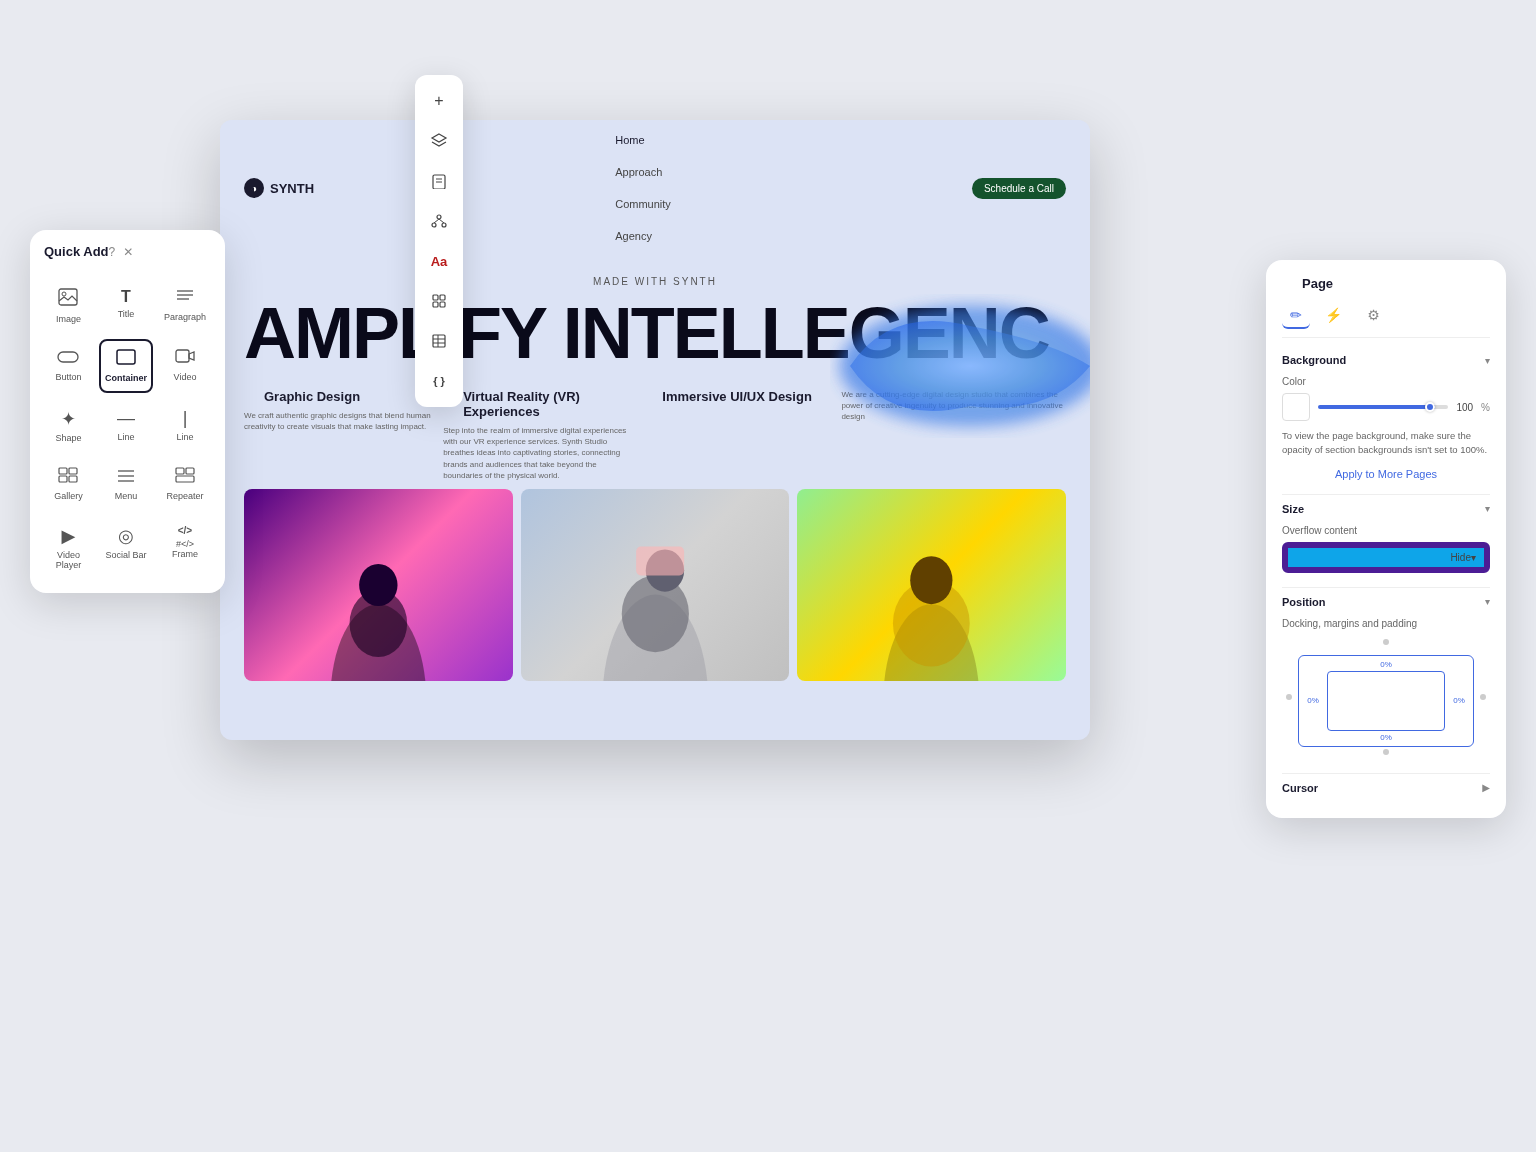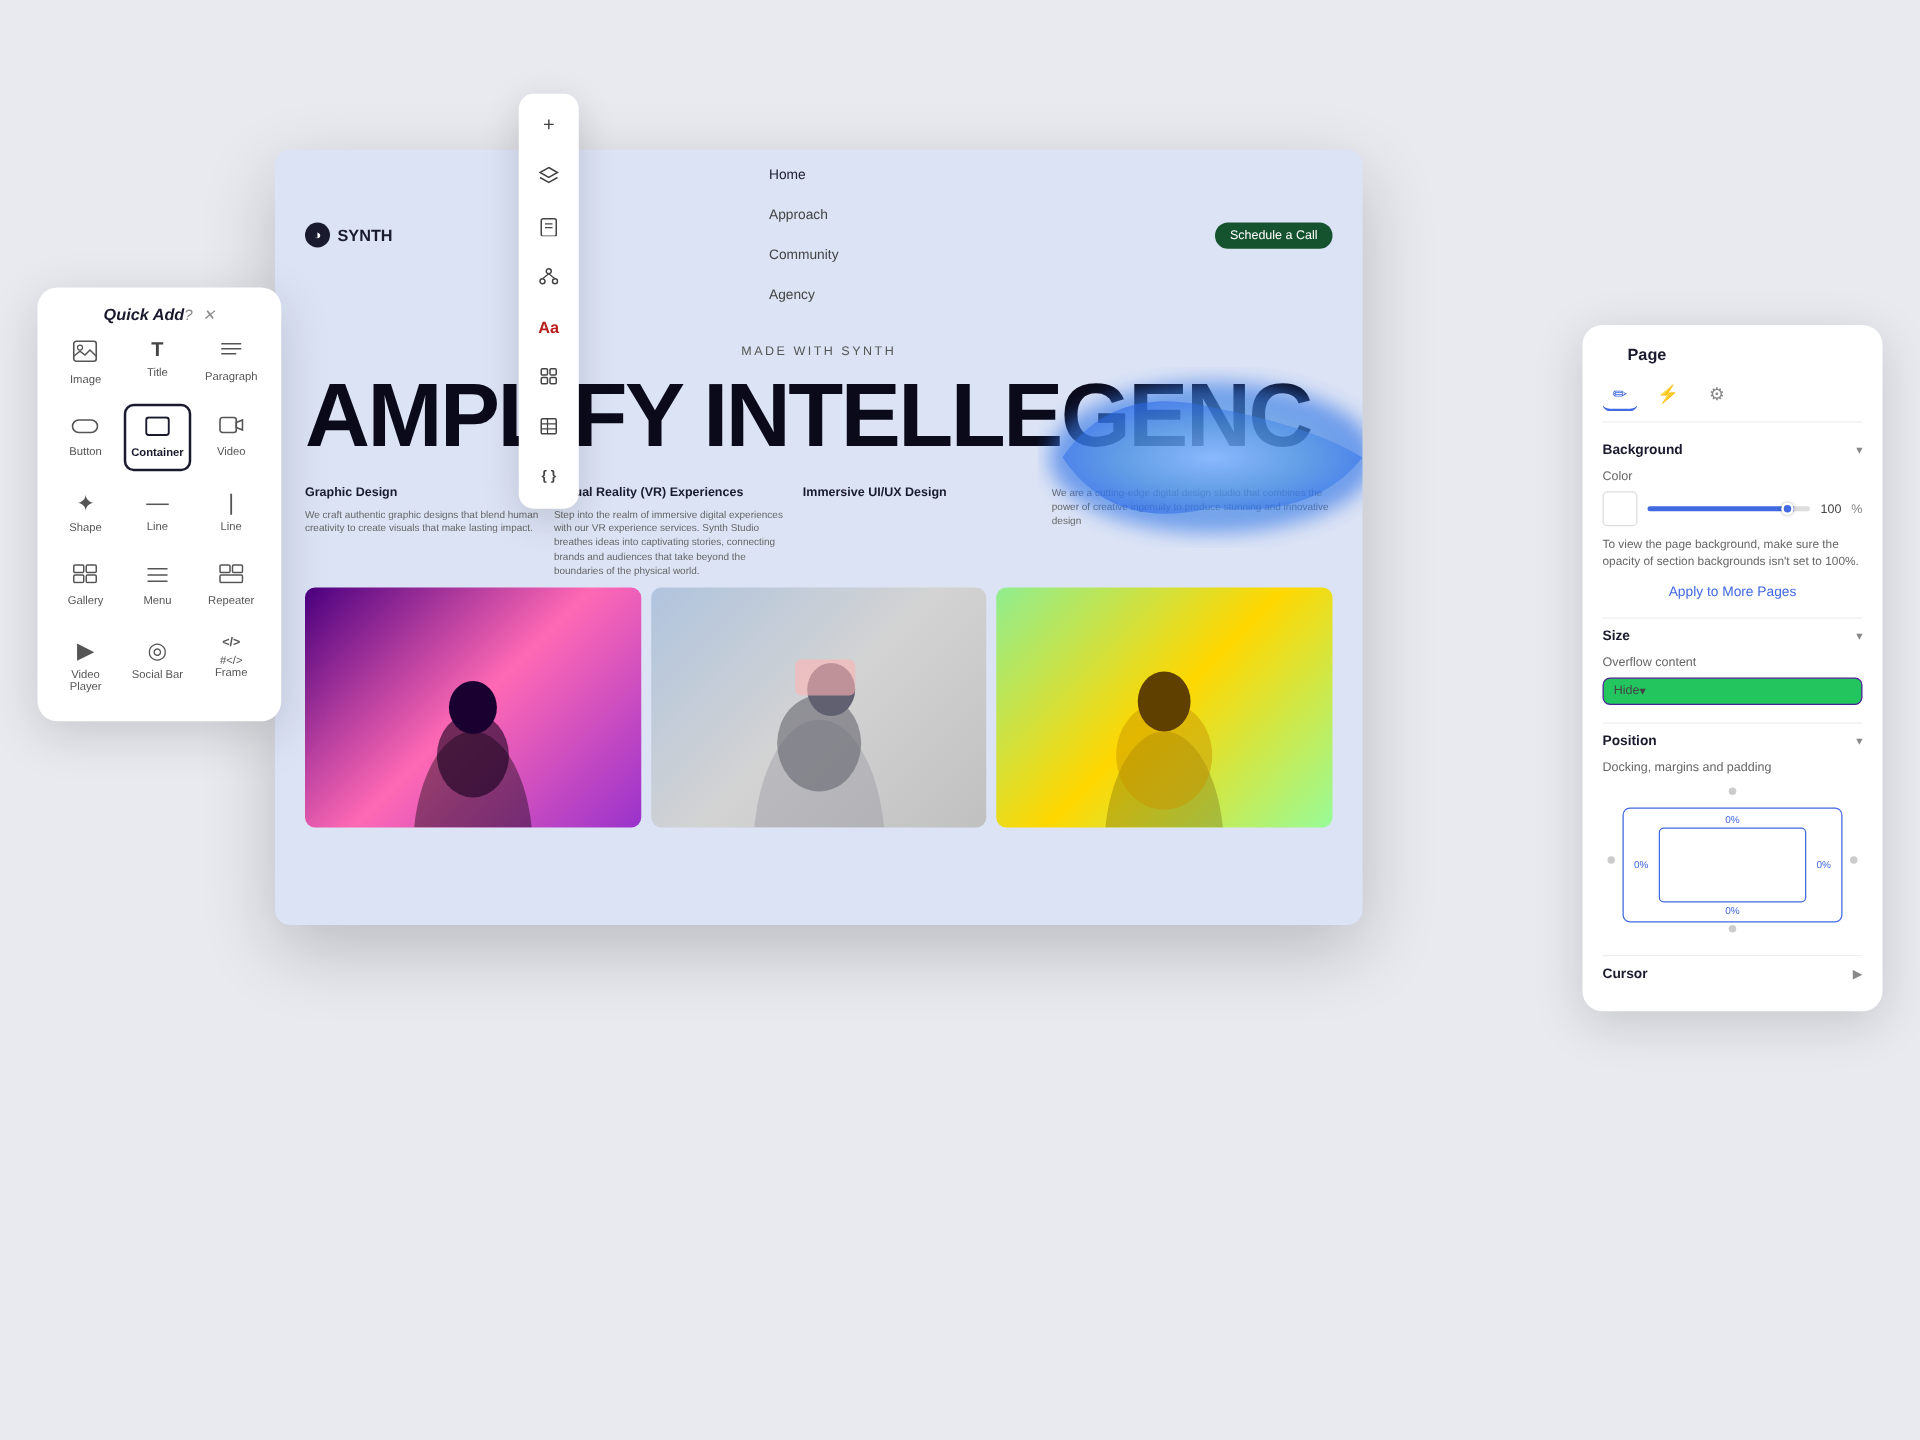--- a/index.html
+++ b/index.html
@@ -95,24 +95,25 @@
       gap: 0;
       padding: 0 24px;
       margin-top: 10px;
       font-size: 9px;
     }
     .service-col {
       flex: 1;
       padding-right: 12px;
     }
     .service-col h4 {
-      font-size: 10px;
+      font-size: 13px;
       font-weight: 700;
       margin-bottom: 6px;
       color: #1a1a2e;
+      margin-left: 20px;
     }
     .service-col p {
       font-size: 8px;
       color: #666;
       line-height: 1.4;
     }
     .agency-desc {
       flex: 1.2;
       font-size: 8px;
       color: #666;
@@ -170,24 +171,23 @@
       left: 30px;
       width: 195px;
       background: white;
       border-radius: 16px;
       box-shadow: 0 10px 40px rgba(0,0,0,0.15);
       padding: 14px;
       z-index: 20;
     }
     .qa-header {
       display: flex;
-      justify-content: center;
-      align-items: center;
-      margin-bottom: 4px;
-      font-style: italic;
+      justify-content: flex-start;
+      align-items: center;
+      margin-bottom: 20px;
     }
     .qa-title {
       font-size: 13px;
       font-weight: 600;
       color: #1a1a2e;
     }
     .qa-header-icons {
       display: flex;
       gap: 8px;
       color: #888;
@@ -341,28 +341,28 @@
     }
 
     
     .overflow-row {
       display: flex;
       align-items: center;
       gap: 8px;
     }
     .overflow-select {
       flex: 1;
-      background: #22c55e;
-      border: 1px solid #4c1d95;
+      background: #0ea5e9;
+      border: 6px solid #4c1d95;
       border-radius: 6px;
       padding: 4px 8px;
       font-size: 10px;
       color: #444;
       display: flex;
-      justify-content: flex-start;
+      justify-content: flex-end;
       align-items: center;
     }
 
     
     .padding-diagram {
       border: 1.5px solid #4169e1;
       border-radius: 6px;
       padding: 4px;
       margin-top: 8px;
       position: relative;

